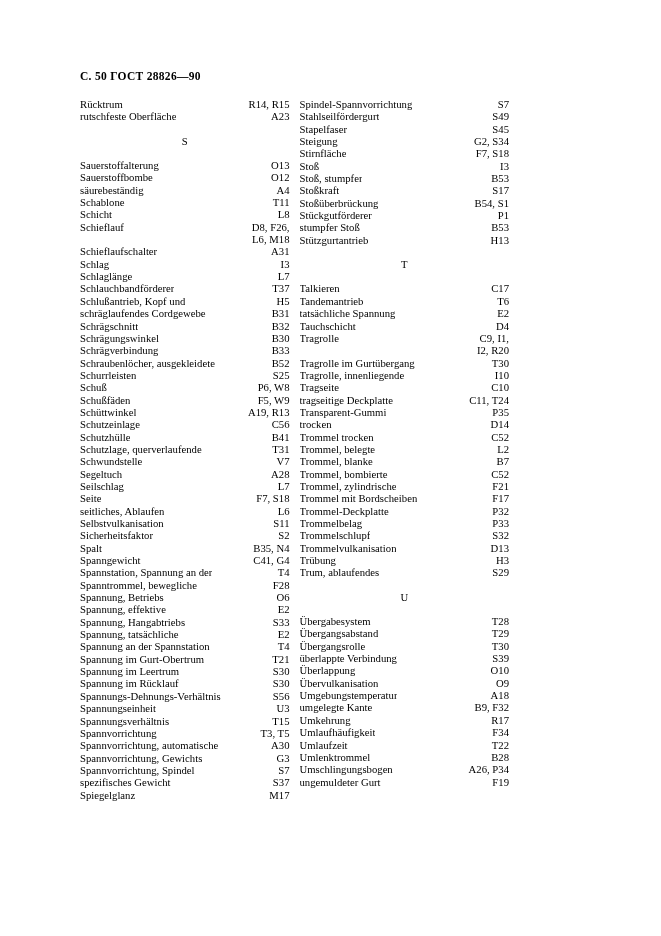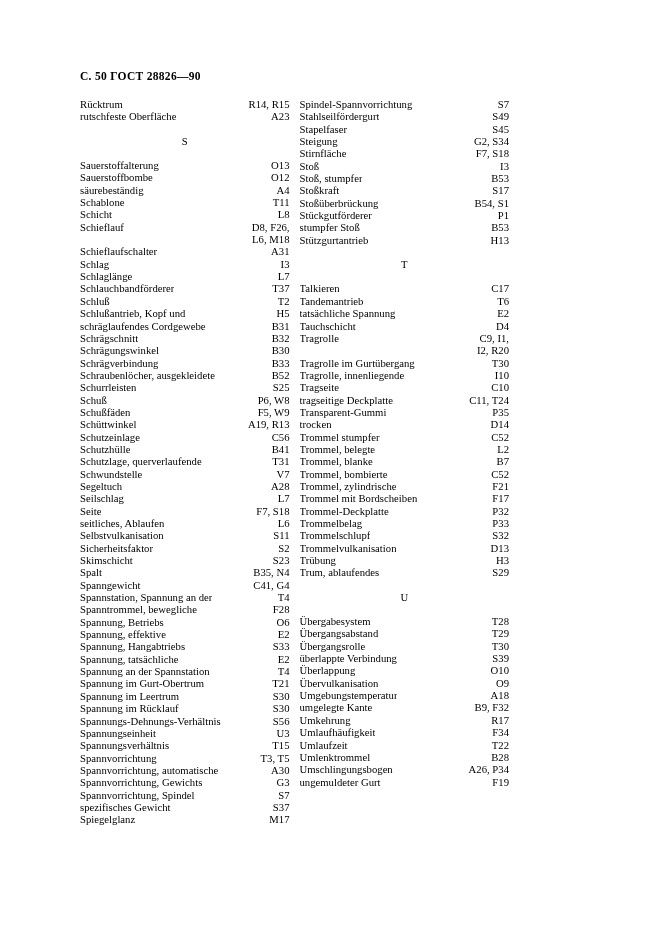--- a/index.html
+++ b/index.html
@@ -108,24 +108,20 @@
         </div>
         <div class="row">
           <span class="term">Schlaglänge</span>
           <span class="code">L7</span>
         </div>
         <div class="row">
           <span class="term">Schlauchbandförderer</span>
           <span class="code">T37</span>
         </div>
         <div class="row">
-          <span class="term">Schluß</span>
-          <span class="code">T2</span>
-        </div>
-        <div class="row">
           <span class="term">Schlußantrieb, Kopf und</span>
           <span class="code">H5</span>
         </div>
         <div class="row">
           <span class="term">schräglaufendes Cordgewebe</span>
           <span class="code">B31</span>
         </div>
         <div class="row">
           <span class="term">Schrägschnitt</span>
           <span class="code">B32</span>
@@ -192,24 +188,20 @@
         </div>
         <div class="row">
           <span class="term">Selbstvulkanisation</span>
           <span class="code">S11</span>
         </div>
         <div class="row">
           <span class="term">Sicherheitsfaktor</span>
           <span class="code">S2</span>
         </div>
         <div class="row">
-          <span class="term">Skimschicht</span>
-          <span class="code">S23</span>
-        </div>
-        <div class="row">
           <span class="term">Spalt</span>
           <span class="code">B35, N4</span>
         </div>
         <div class="row">
           <span class="term">Spanngewicht</span>
           <span class="code">C41, G4</span>
         </div>
         <div class="row">
           <span class="term">Spannstation, Spannung an der</span>
           <span class="code">T4</span>
@@ -379,21 +371,21 @@
         </div>
         <div class="row">
           <span class="term">Transparent-Gummi</span>
           <span class="code">P35</span>
         </div>
         <div class="row">
           <span class="term">trocken</span>
           <span class="code">D14</span>
         </div>
         <div class="row">
-          <span class="term">Trommel stumpfer</span>
+          <span class="term">Trommel trocken</span>
           <span class="code">C52</span>
         </div>
         <div class="row">
           <span class="term">Trommel, belegte</span>
           <span class="code">L2</span>
         </div>
         <div class="row">
           <span class="term">Trommel, blanke</span>
           <span class="code">B7</span>
         </div>

